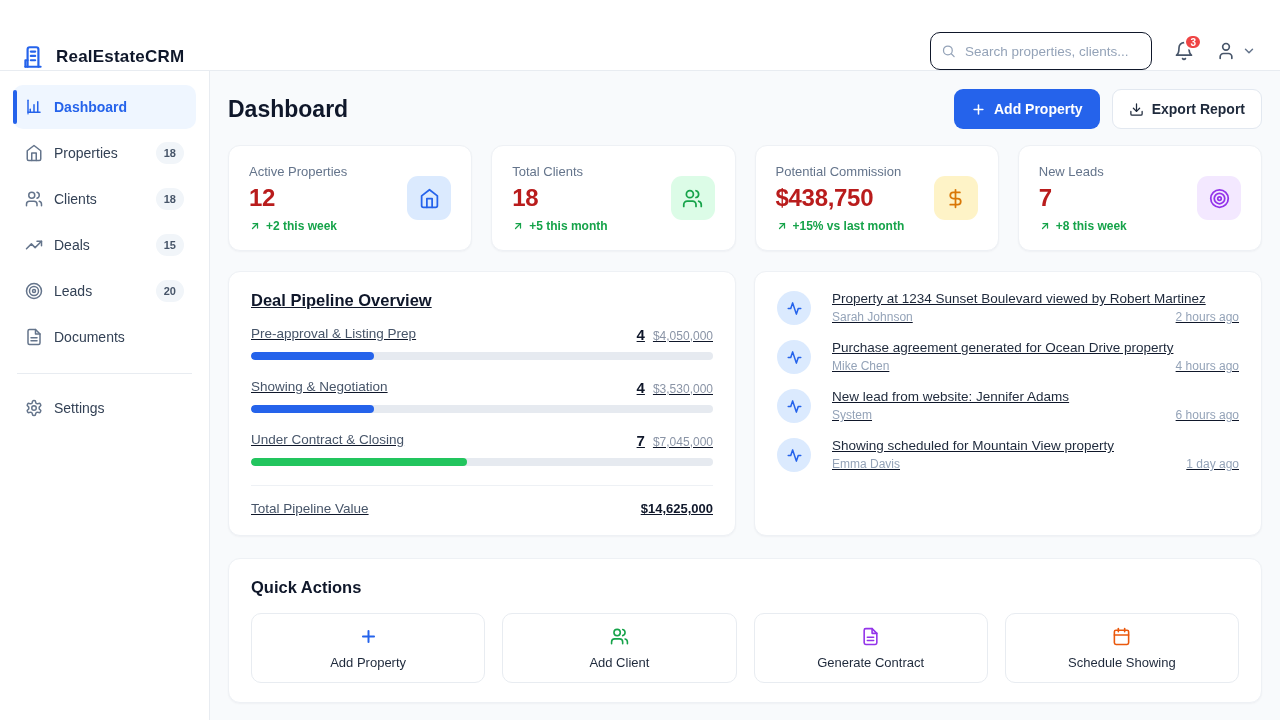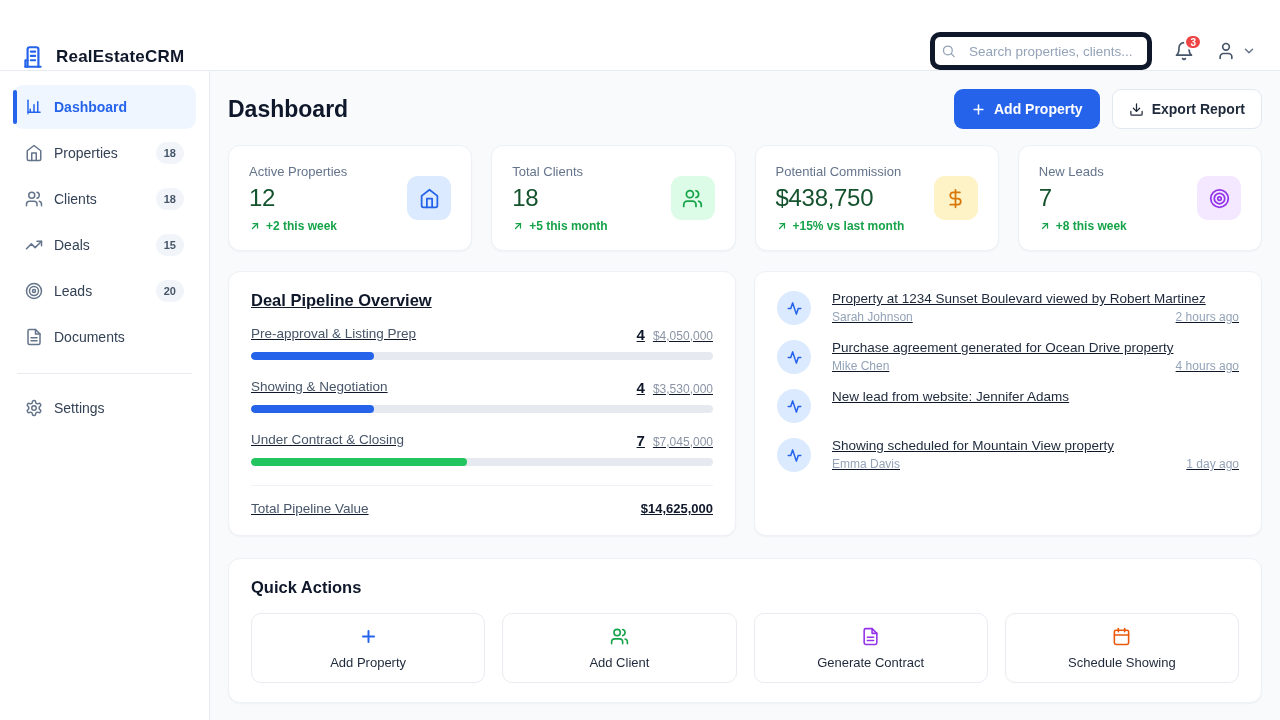--- a/index.html
+++ b/index.html
@@ -19,21 +19,21 @@
   .brand { display:flex; align-items:center; gap:10px; }
   .brand svg { width:26px; height:26px; color:#2563eb; }
   .brand-name { font-size:17px; font-weight:700; color:#0f172a; letter-spacing:.2px; }
   .topbar-right { display:flex; align-items:center; gap:22px; }
   .search-box { position:relative; }
   .search-box svg {
     position:absolute; left:11px; top:50%; transform:translateY(-50%);
     width:15px; height:15px; color:#94a3b8;
   }
   .search-box input {
-    width:222px; height:38px; border:5px solid #0f172a; border-radius:10px;
+    width:222px; height:38px; border:1px solid #0f172a; border-radius:10px;
     padding:0 12px 0 34px; font-size:13.5px; color:#334155; outline:none;
     font-family:inherit; background:#ffffff;
   }
   .search-box input::placeholder { color:#94a3b8; }
   .bell-wrap { position:relative; cursor:pointer; }
   .bell-wrap > svg { width:20px; height:20px; color:#475569; display:block; }
   .notif-badge {
     position:absolute; top:-7px; right:-8px; min-width:16px; height:16px;
     background:#ef4444; color:#fff; font-size:10px; font-weight:700;
     border-radius:8px; display:flex; align-items:center; justify-content:center;
@@ -85,21 +85,21 @@
   .btn-secondary { background:#fff; color:#1e293b; border-color:#e2e8f0; }
 
   
   .stats { display:grid; grid-template-columns:repeat(4,1fr); gap:19px; }
   .stat-card {
     background:#fff; border:1px solid #eef1f5; border-radius:12px;
     padding:17px 20px; display:flex; align-items:center; justify-content:space-between;
     box-shadow:0 1px 2px rgba(15,23,42,.04); height:106px;
   }
   .stat-label { font-size:13px; color:#64748b; margin-bottom:5px; }
-  .stat-value { font-size:24px; font-weight:400; color:#14532d; margin-bottom:7px; letter-spacing:-.3px; }
+  .stat-value { font-size:24px; font-weight:700; color:#b91c1c; margin-bottom:7px; letter-spacing:-.3px; }
   .stat-trend { display:flex; align-items:center; gap:5px; font-size:12px; font-weight:600; color:#16a34a; }
   .stat-trend svg { width:12px; height:12px; }
   .stat-icon {
     width:44px; height:44px; border-radius:11px; display:flex;
     align-items:center; justify-content:center; flex:0 0 auto;
   }
   .stat-icon svg { width:21px; height:21px; }
 
   
   .panels { display:grid; grid-template-columns:1fr 1fr; gap:18px; margin-top:20px;text-decoration:underline; }
@@ -446,20 +446,24 @@
             </div>
           </div>
           <div class="activity-item">
             <div class="avatar">
               <svg viewBox="0 0 24 24" fill="none" stroke="currentColor" stroke-width="2.5" stroke-linecap="round" stroke-linejoin="round">
                   <polyline points="22 12 18 12 15 21 9 3 6 12 2 12"></polyline>
                 </svg>
             </div>
             <div class="activity-body">
               <div class="activity-text">New lead from website: Jennifer Adams</div>
+              <div class="activity-meta">
+                <span>System</span>
+                <span>6 hours ago</span>
+              </div>
             </div>
           </div>
           <div class="activity-item">
             <div class="avatar">
               <svg viewBox="0 0 24 24" fill="none" stroke="currentColor" stroke-width="2.5" stroke-linecap="round" stroke-linejoin="round">
                   <polyline points="22 12 18 12 15 21 9 3 6 12 2 12"></polyline>
                 </svg>
             </div>
             <div class="activity-body">
               <div class="activity-text">Showing scheduled for Mountain View property</div>

